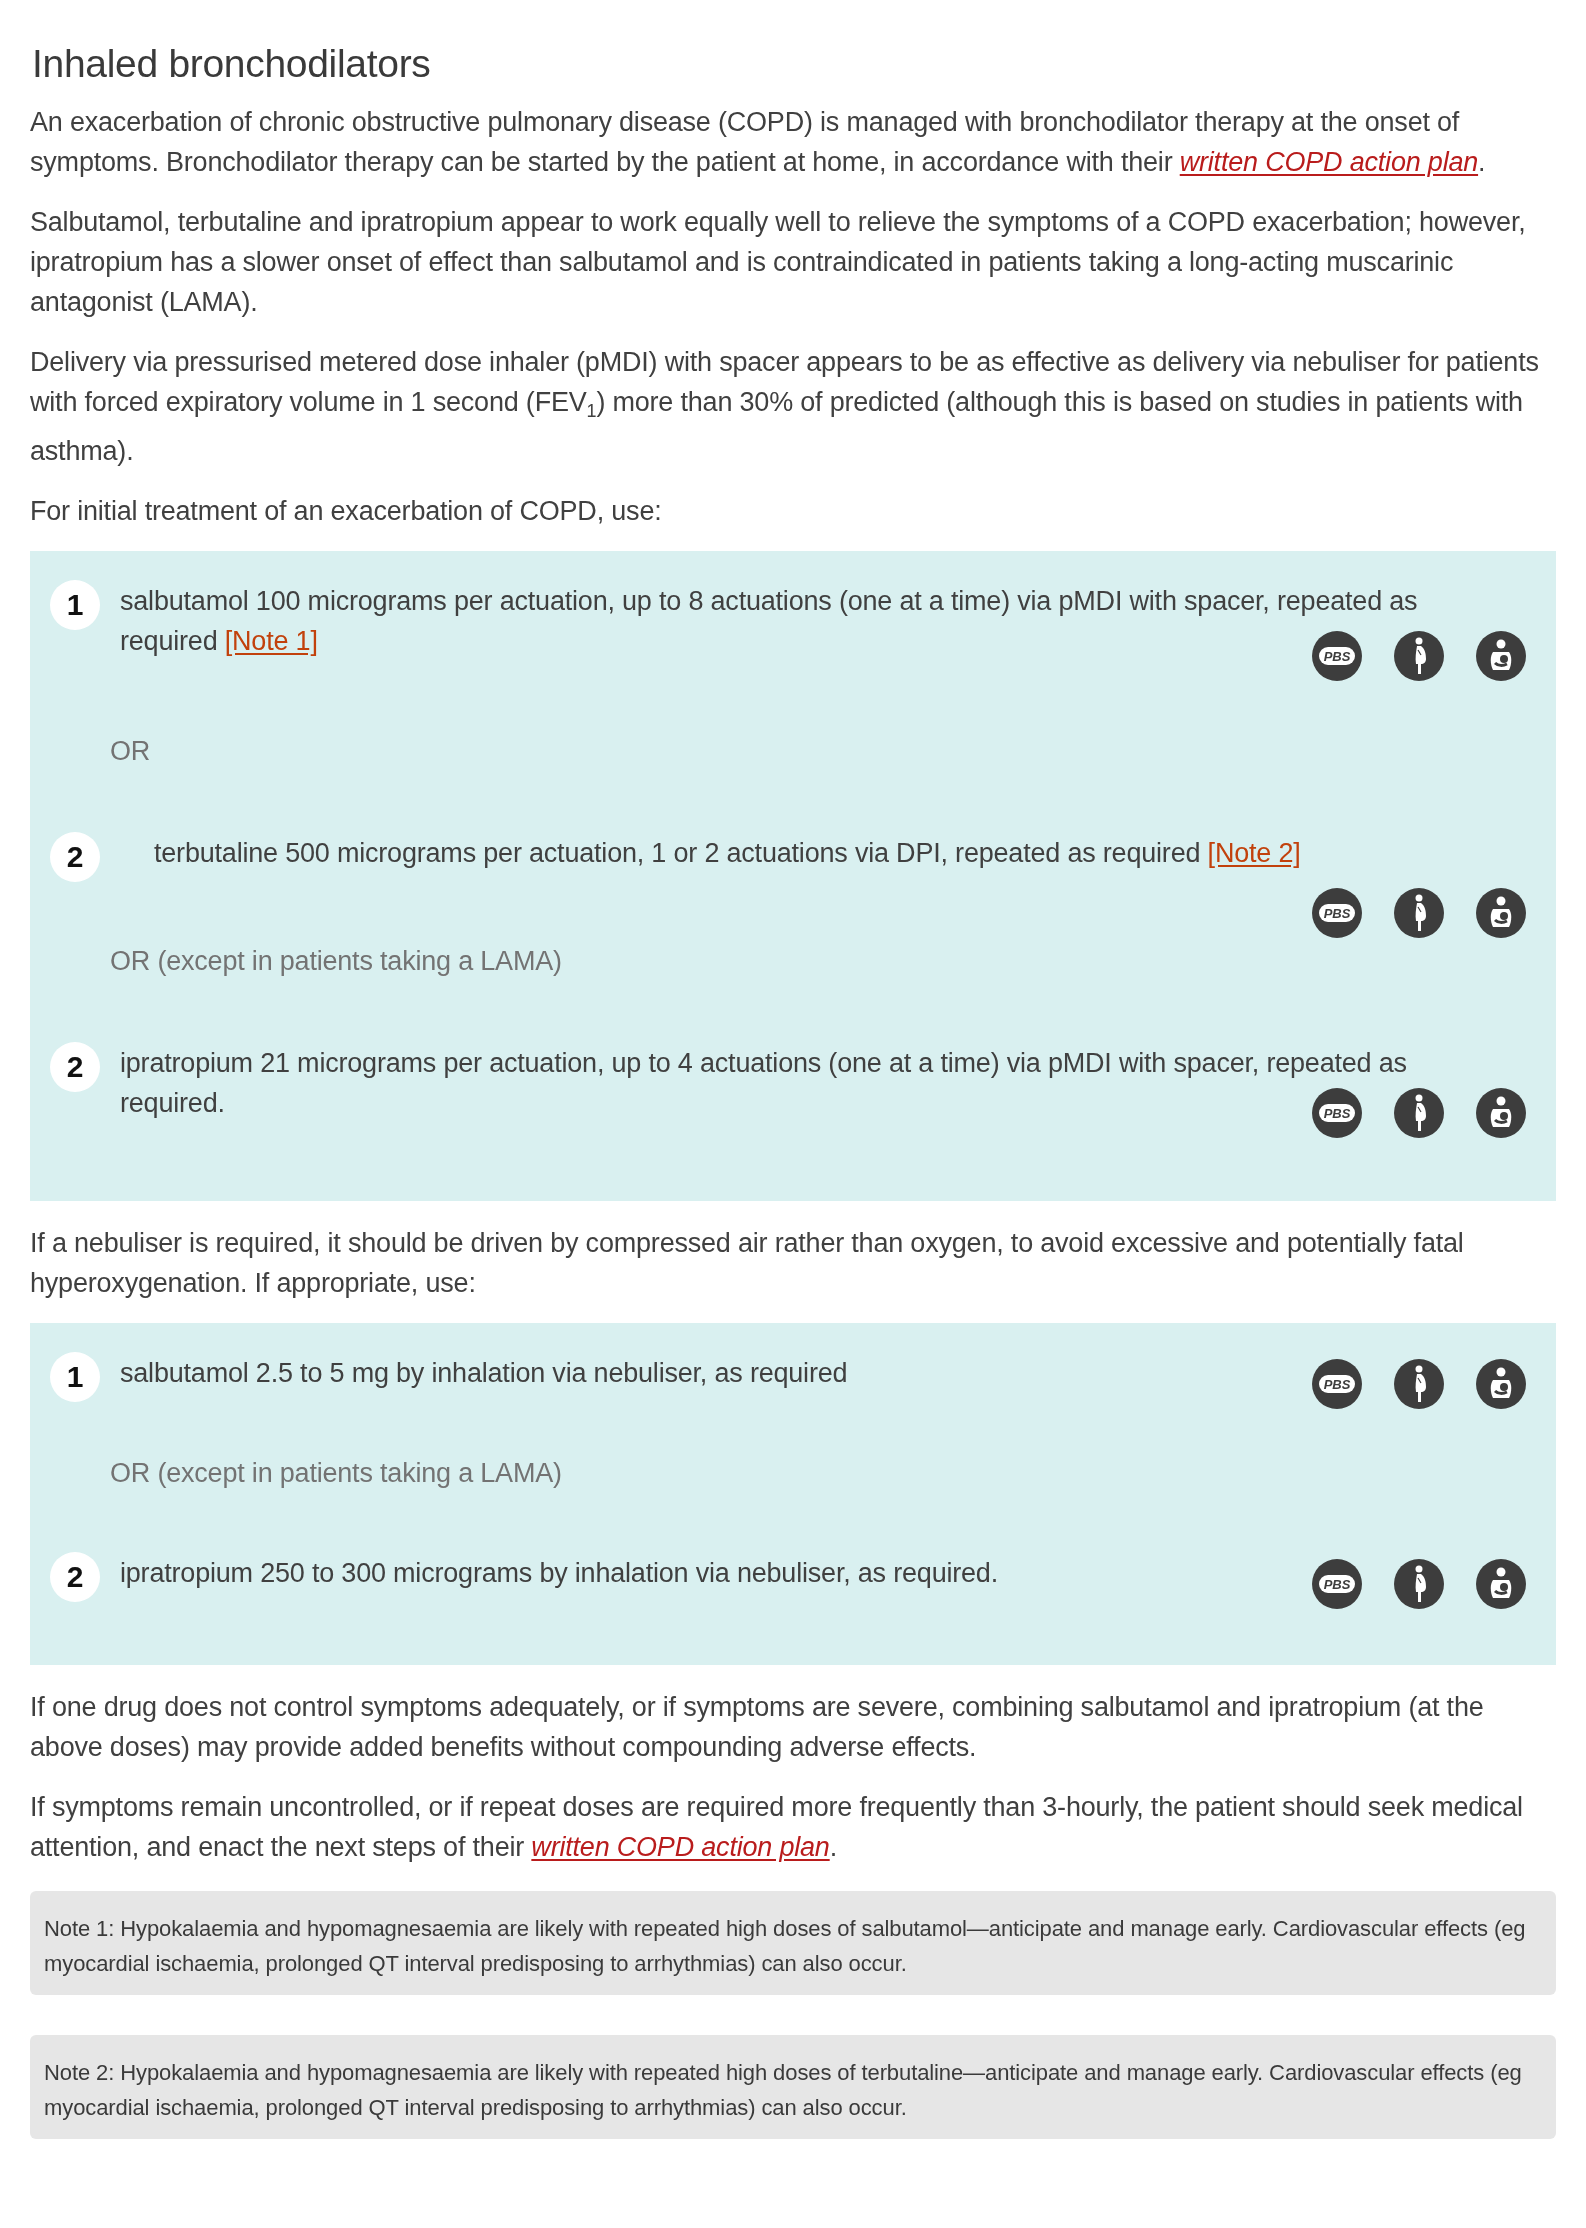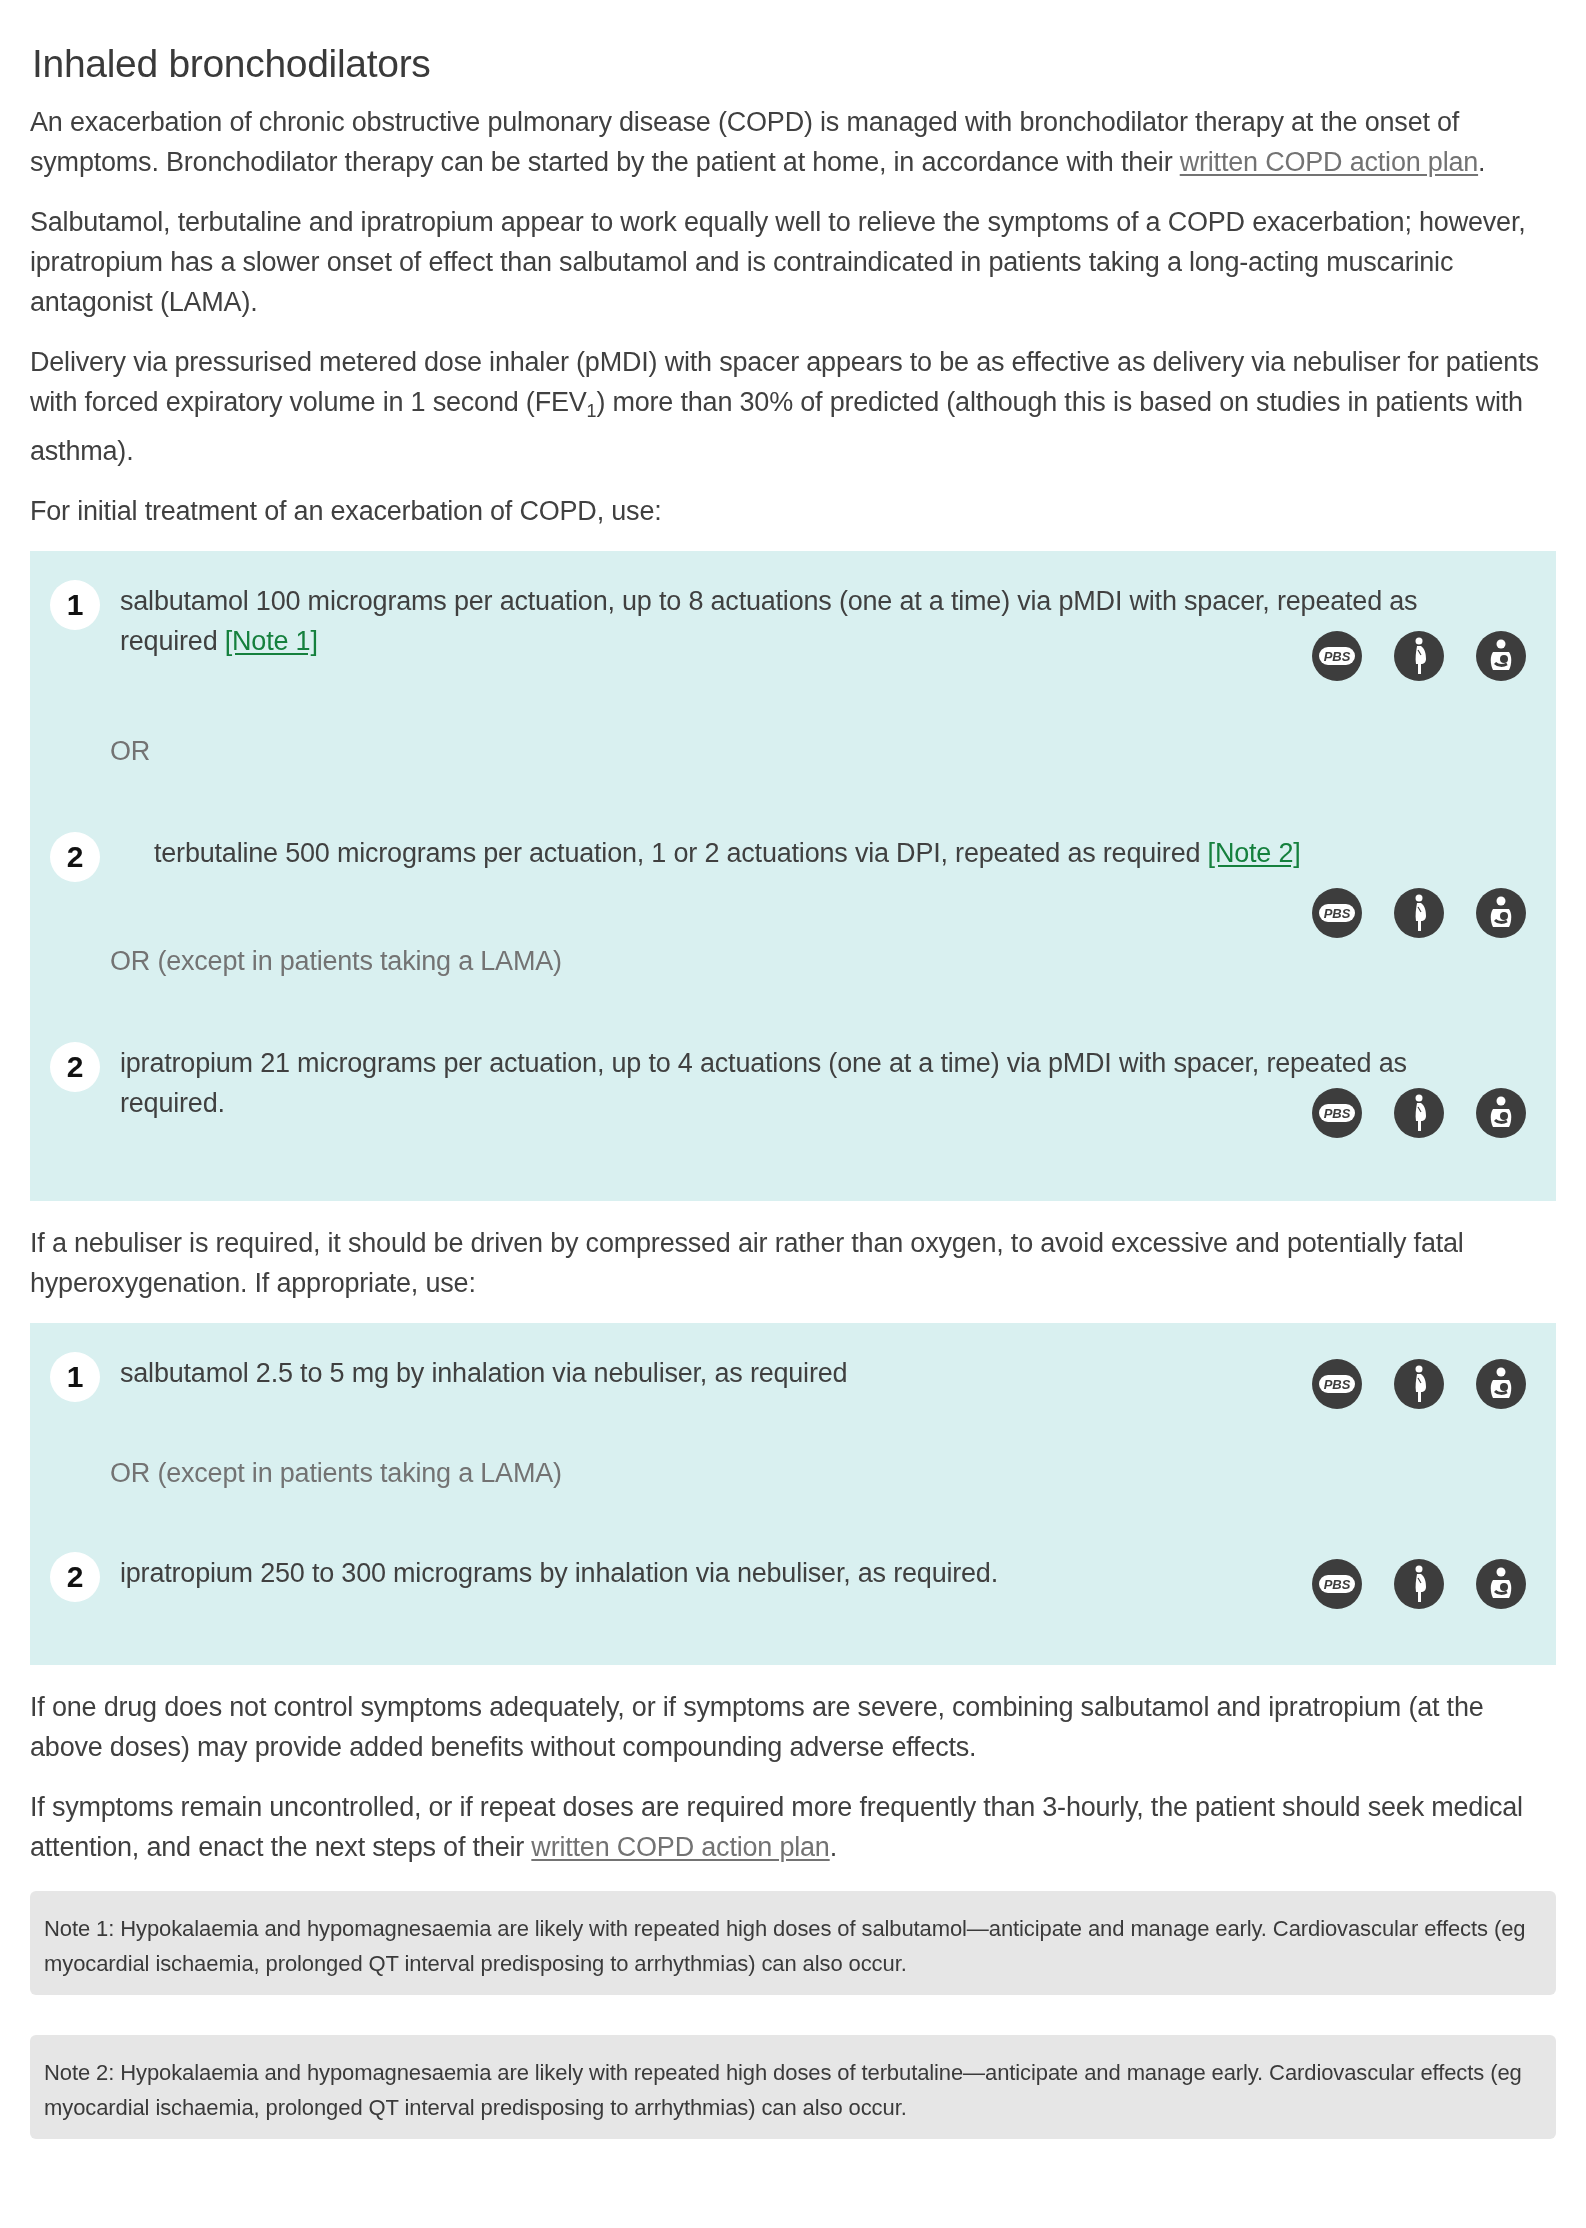--- a/index.html
+++ b/index.html
@@ -11,22 +11,22 @@
   .page { position: relative; padding: 0 30px; }
   h1 {
     margin: 2px; padding-top: 38px;
     font-size: 39px; font-weight: normal; color: #3a3a3a;
     line-height: 48px; letter-spacing: -0.3px;
   }
   p.para {
     margin: 0; font-size: 27px; line-height: 40px; color: #404040;
     letter-spacing: -0.2px;
   }
-  a.link { color: #737373; text-decoration: underline; text-underline-offset: 3px; }
-  a.note-link { color: #15803d; text-underline-offset: 3px; }
+  a.link { color: #b91c1c; text-decoration: underline; text-underline-offset: 3px; font-style: italic; }
+  a.note-link { color: #c2410c; text-underline-offset: 3px; }
   .p1 { margin-top: 14px !important; }
   .gap { margin-top: 20px !important; }
 
   .rx-box {
     position: relative; background: #d9f0f0; margin-left: 0; margin-right: 0;
   }
   .rx-row { position: absolute; left: 0; right: 0; }
   .step-circle {
     position: absolute; left: 20px; width: 50px; height: 50px; border-radius: 50%;
     background: #ffffff; color: #111; font-weight: bold; font-size: 30px;

